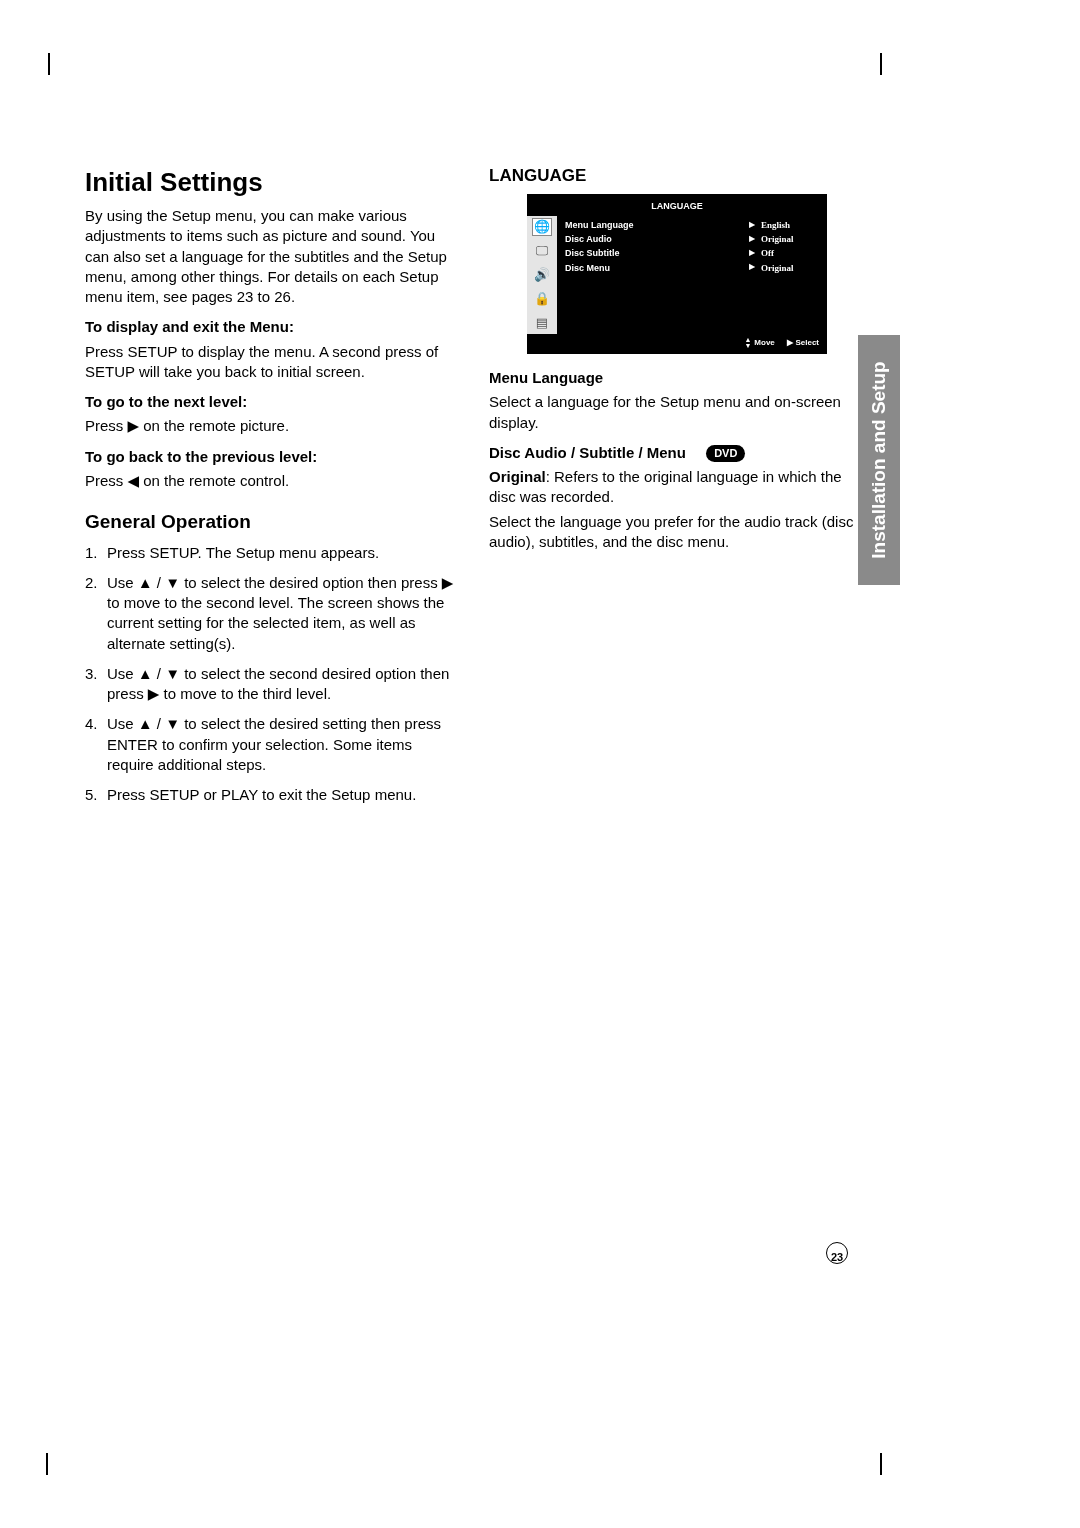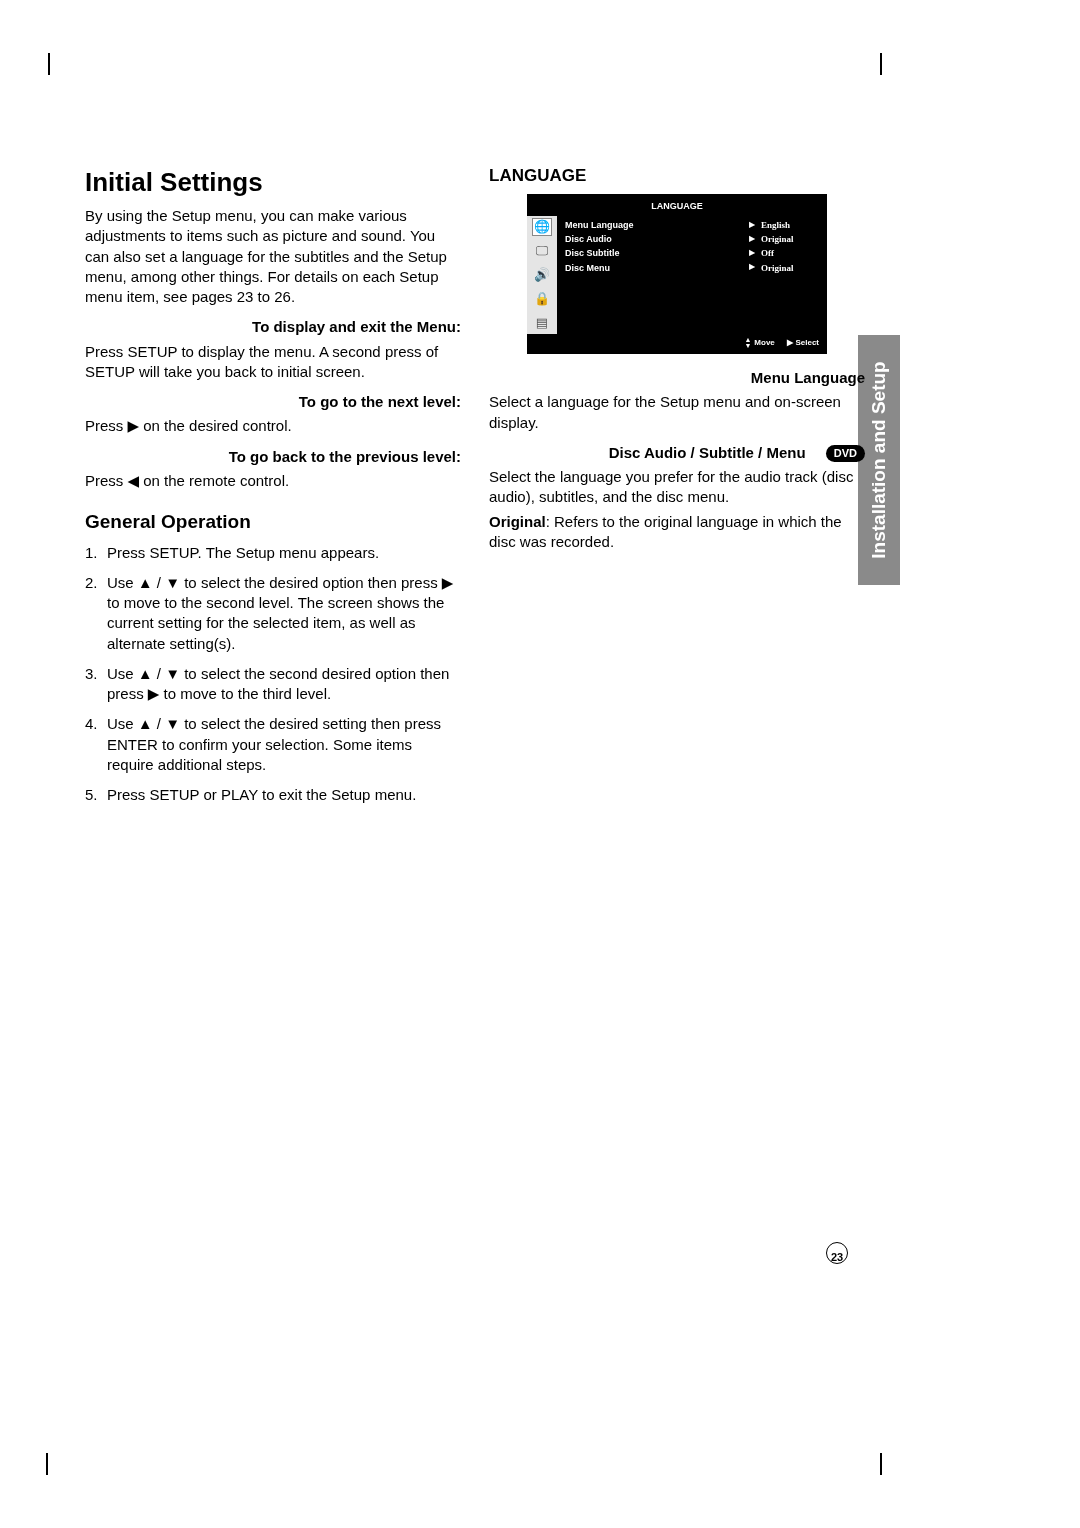--- a/index.html
+++ b/index.html
@@ -30,21 +30,21 @@
     top: 165px;
     left: 85px;
     width: 780px;
   }
   .cols { display: flex; gap: 28px; }
   .col { flex: 1; font-size: 15px; line-height: 1.35; }
 
   h1 { font-size: 26px; font-weight: bold; margin-bottom: 6px; }
   h2 { font-size: 19px; font-weight: bold; margin-top: 18px; margin-bottom: 8px; }
   .sect-title { font-size: 17px; font-weight: bold; margin-bottom: 6px; }
-  .sub { font-weight: bold; margin-top: 10px; text-align: right; }
+  .sub { font-weight: bold; margin-top: 10px; }
   p { margin-bottom: 4px; }
 
   ol { list-style: none; counter-reset: step; margin-top: 6px; }
   ol li { counter-increment: step; padding-left: 22px; position: relative; margin-bottom: 10px; }
   ol li::before { content: counter(step) "."; position: absolute; left: 0; }
 
   .dvd-badge {
     display: inline-block;
     background: #000;
     color: #fff;
@@ -156,21 +156,21 @@
   <div class="cols">
 
     <div class="col">
       <h1>Initial Settings</h1>
       <p>By using the Setup menu, you can make various adjustments to items such as picture and sound. You can also set a language for the subtitles and the Setup menu, among other things. For details on each Setup menu item, see pages 23 to 26.</p>
 
       <p class="sub">To display and exit the Menu:</p>
       <p>Press SETUP to display the menu. A second press of SETUP will take you back to initial screen.</p>
 
       <p class="sub">To go to the next level:</p>
-      <p>Press ▶ on the desired control.</p>
+      <p>Press ▶ on the remote picture.</p>
 
       <p class="sub">To go back to the previous level:</p>
       <p>Press ◀ on the remote control.</p>
 
       <h2>General Operation</h2>
       <ol>
         <li>Press SETUP. The Setup menu appears.</li>
         <li>Use ▲ / ▼ to select the desired option then press ▶ to move to the second level. The screen shows the current setting for the selected item, as well as alternate setting(s).</li>
         <li>Use ▲ / ▼ to select the second desired option then press ▶ to move to the third level.</li>
         <li>Use ▲ / ▼ to select the desired setting then press ENTER to confirm your selection. Some items require additional steps.</li>
@@ -221,20 +221,20 @@
         </div>
       </div>
 
       <p class="sub">Menu Language</p>
       <p>Select a language for the Setup menu and on-screen display.</p>
 
       <p class="sub">
         <span>Disc Audio / Subtitle / Menu</span>
         <span class="dvd-badge">DVD</span>
       </p>
-      <p>Select the language you prefer for the audio track (disc audio), subtitles, and the disc menu.</p>
-
       <p>
         <b>Original</b><span>: Refers to the original language in which the disc was recorded.</span>
       </p>
+
+      <p>Select the language you prefer for the audio track (disc audio), subtitles, and the disc menu.</p>
     </div>
   </div>
 </div>
 
 </body></html>

